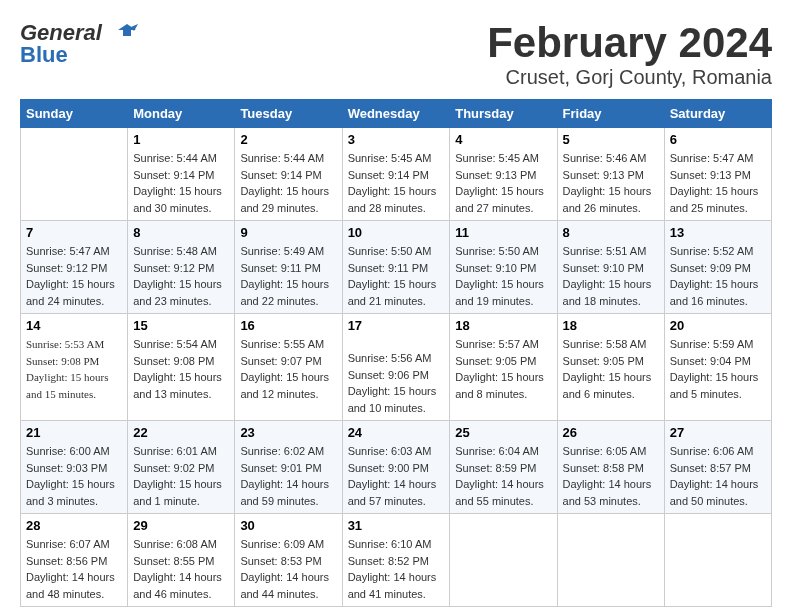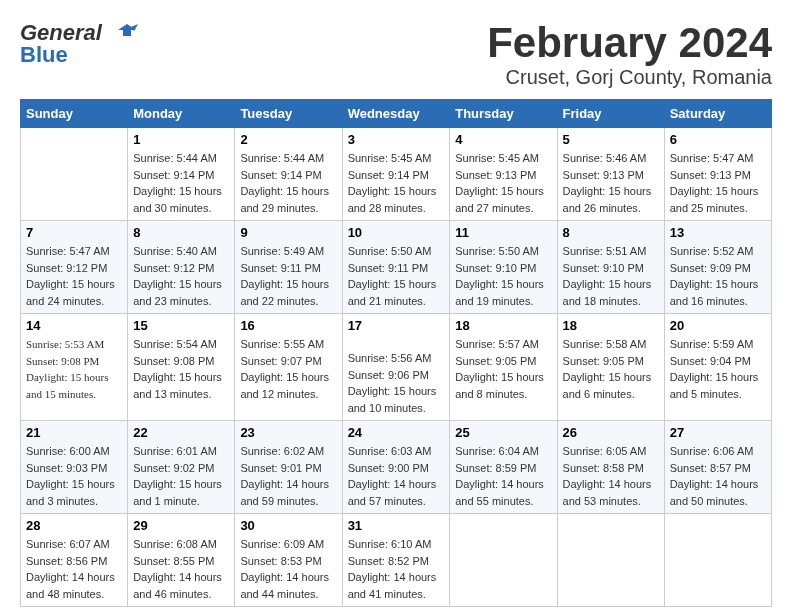--- a/index.html
+++ b/index.html
@@ -159,21 +159,21 @@
       <tr>
         <td>
           <div class="day-number">7</div>
           <div class="day-info" style="white-space: pre-line;">Sunrise: 5:47 AM
 Sunset: 9:12 PM
 Daylight: 15 hours
 and 24 minutes.</div>
         </td>
         <td>
           <div class="day-number">8</div>
-          <div class="day-info" style="white-space: pre-line;">Sunrise: 5:40 AM
+          <div class="day-info" style="white-space: pre-line;">Sunrise: 5:48 AM
 Sunset: 9:12 PM
 Daylight: 15 hours
 and 23 minutes.</div>
         </td>
         <td>
           <div class="day-number">9</div>
           <div class="day-info" style="white-space: pre-line;">Sunrise: 5:49 AM
 Sunset: 9:11 PM
 Daylight: 15 hours
 and 22 minutes.</div>

